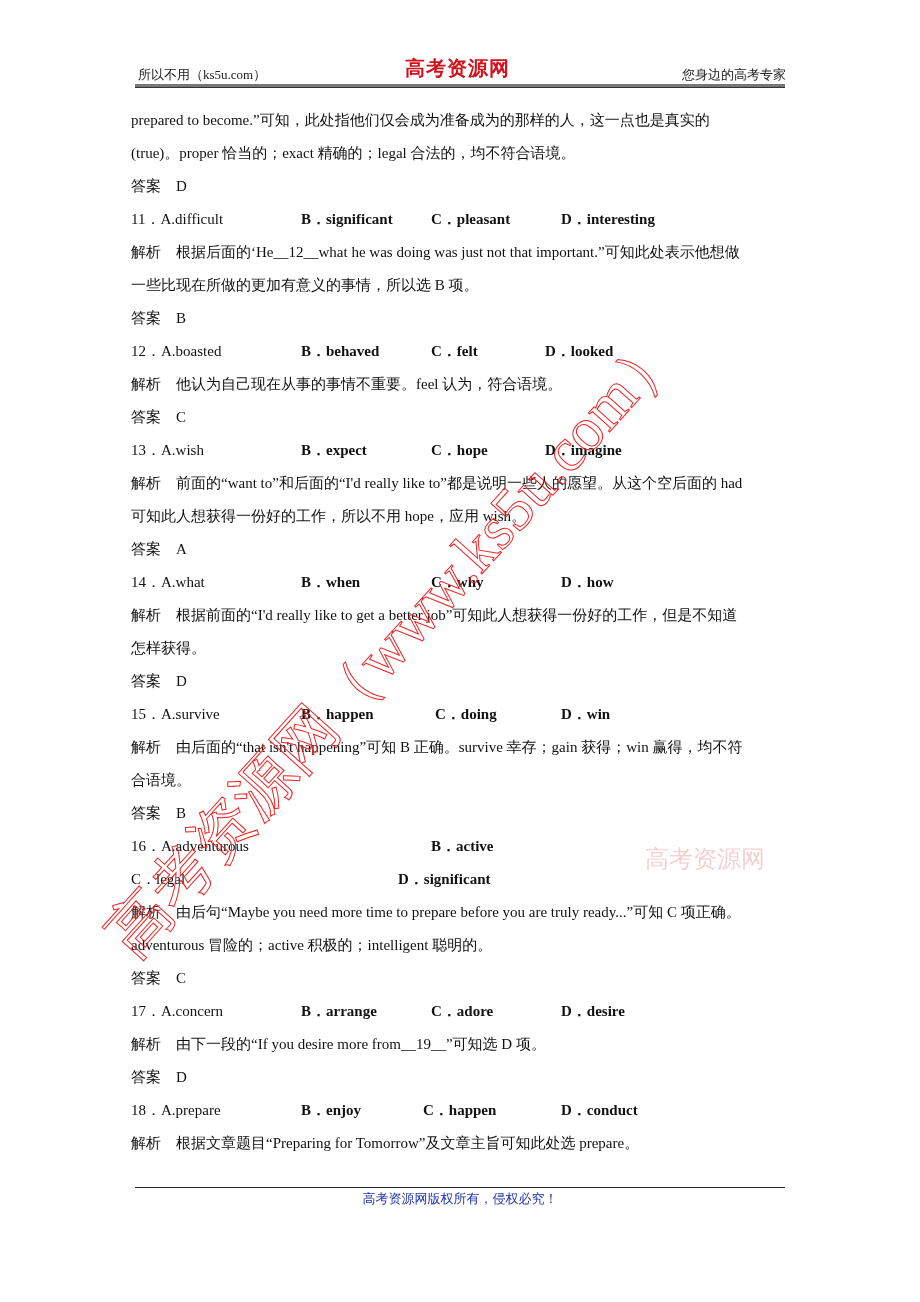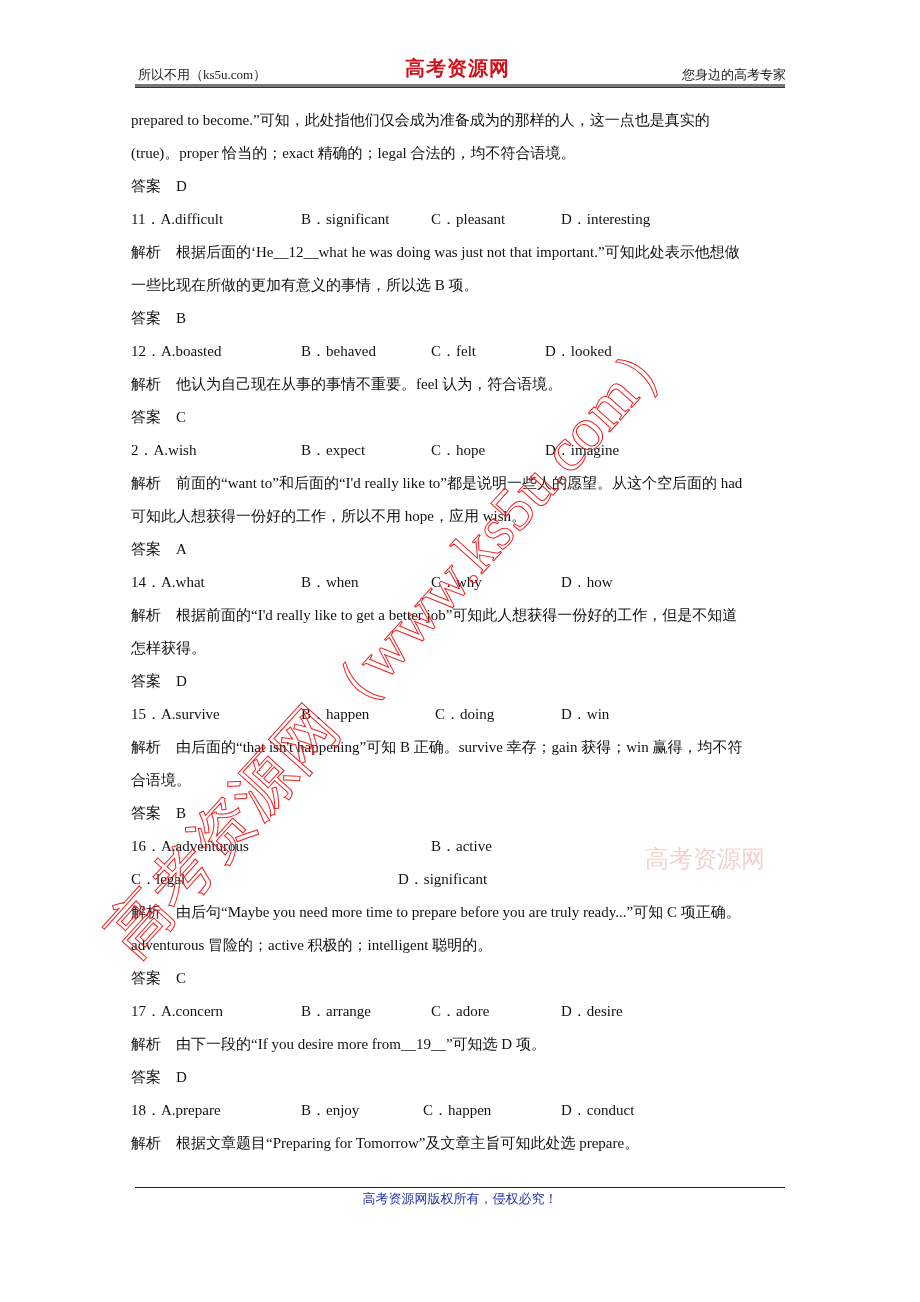--- a/index.html
+++ b/index.html
@@ -3,21 +3,21 @@
 <meta charset="utf-8">
 <style>
   html, body { margin:0; padding:0; background:#ffffff; }
   body { width:920px; height:1302px; position:relative; overflow:hidden;
          font-family:"Liberation Serif","DejaVu Serif",serif; color:#111; }
   .header-left { position:absolute; left:138px; top:66px; font-size:13px; color:#222; }
   .header-logo { position:absolute; left:405px; top:55px; font-size:20px; font-weight:bold; color:#d0101a; letter-spacing:1px; }
   .header-right { position:absolute; right:134px; top:66px; font-size:13px; color:#222; }
   .header-rule { position:absolute; left:135px; width:650px; top:84px; height:3px; background:#777; border-bottom:1px solid #333; }
   .line { position:absolute; left:131px; font-size:15px; white-space:nowrap; line-height:18px; }
-  .opt { position:absolute; font-size:15px; white-space:nowrap; line-height:18px; }
+  .opt { position:absolute; font-size:15px; white-space:nowrap; line-height:18px;font-weight:bold; }
   .footer-rule { position:absolute; left:135px; width:650px; top:1187px; height:1px; background:#222; }
   .footer { position:absolute; left:0; width:920px; top:1190px; text-align:center; font-size:13px; color:#2233aa; }
   .wm { position:absolute; color:rgba(230,40,40,0.85); font-weight:normal; white-space:nowrap;
         transform-origin:left bottom; pointer-events:none; }
   .wm-main { left:150px; top:890px; font-size:62px; transform:rotate(-48deg);
              -webkit-text-stroke:1px #e22; color:transparent; }
   .wm-small { left:645px; top:843px; font-size:24px; color:rgba(220,120,120,0.35); }
 </style>
 </head>
 <body>
@@ -42,21 +42,21 @@
   <div class="line" style="top:276px">一些比现在所做的更加有意义的事情，所以选 B 项。</div>
   <div class="line" style="top:309px">答案　B</div>
 
   <div class="line" style="top:342px">12．A.boasted</div>
   <div class="opt" style="left:301px;top:342px">B．behaved</div>
   <div class="opt" style="left:431px;top:342px">C．felt</div>
   <div class="opt" style="left:545px;top:342px">D．looked</div>
   <div class="line" style="top:375px">解析　他认为自己现在从事的事情不重要。feel 认为，符合语境。</div>
   <div class="line" style="top:408px">答案　C</div>
 
-  <div class="line" style="top:441px">2．A.wish</div>
+  <div class="line" style="top:441px">13．A.wish</div>
   <div class="opt" style="left:301px;top:441px">B．expect</div>
   <div class="opt" style="left:431px;top:441px">C．hope</div>
   <div class="opt" style="left:545px;top:441px">D．imagine</div>
   <div class="line" style="top:474px">解析　前面的“want to”和后面的“I'd really like to”都是说明一些人的愿望。从这个空后面的 had</div>
   <div class="line" style="top:507px">可知此人想获得一份好的工作，所以不用 hope，应用 wish。</div>
   <div class="line" style="top:540px">答案　A</div>
 
   <div class="line" style="top:573px">14．A.what</div>
   <div class="opt" style="left:301px;top:573px">B．when</div>
   <div class="opt" style="left:431px;top:573px">C．why</div>

